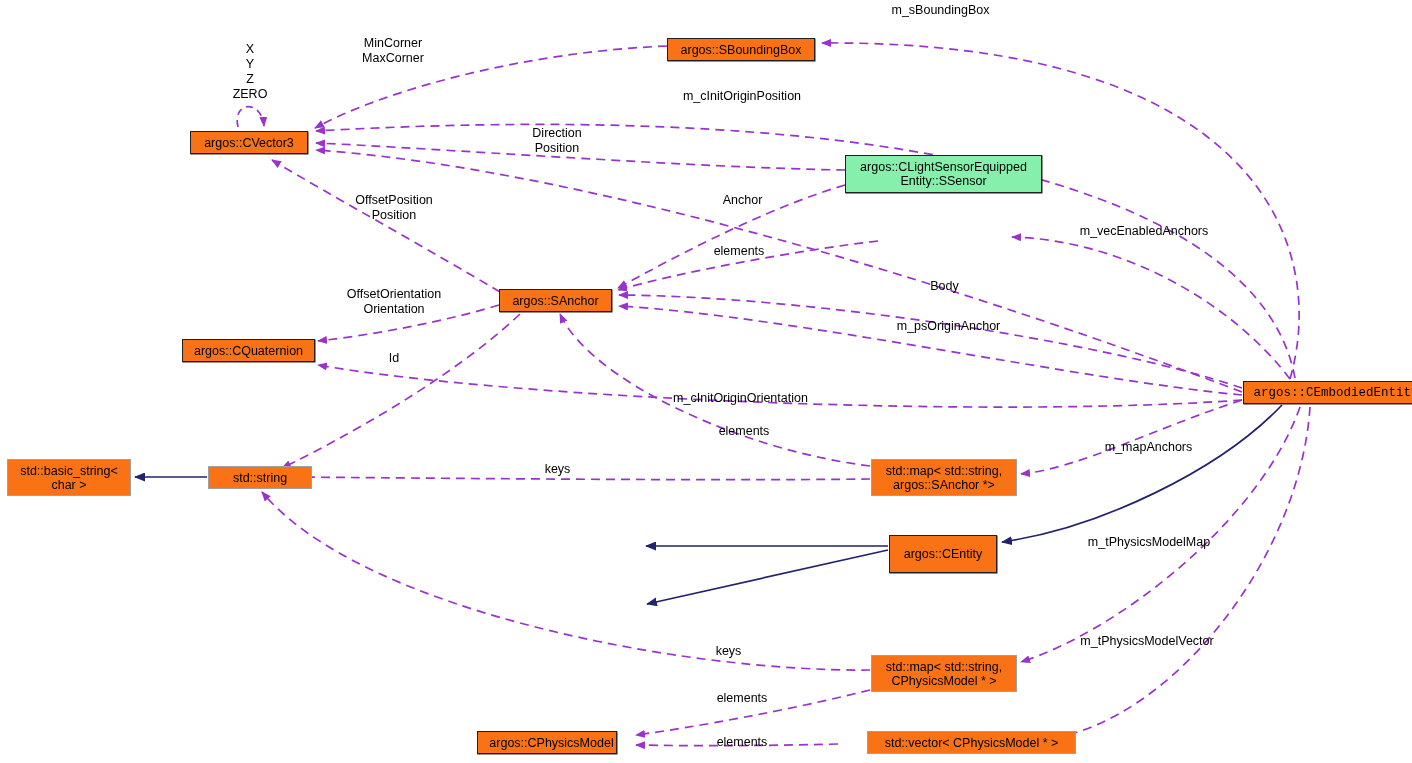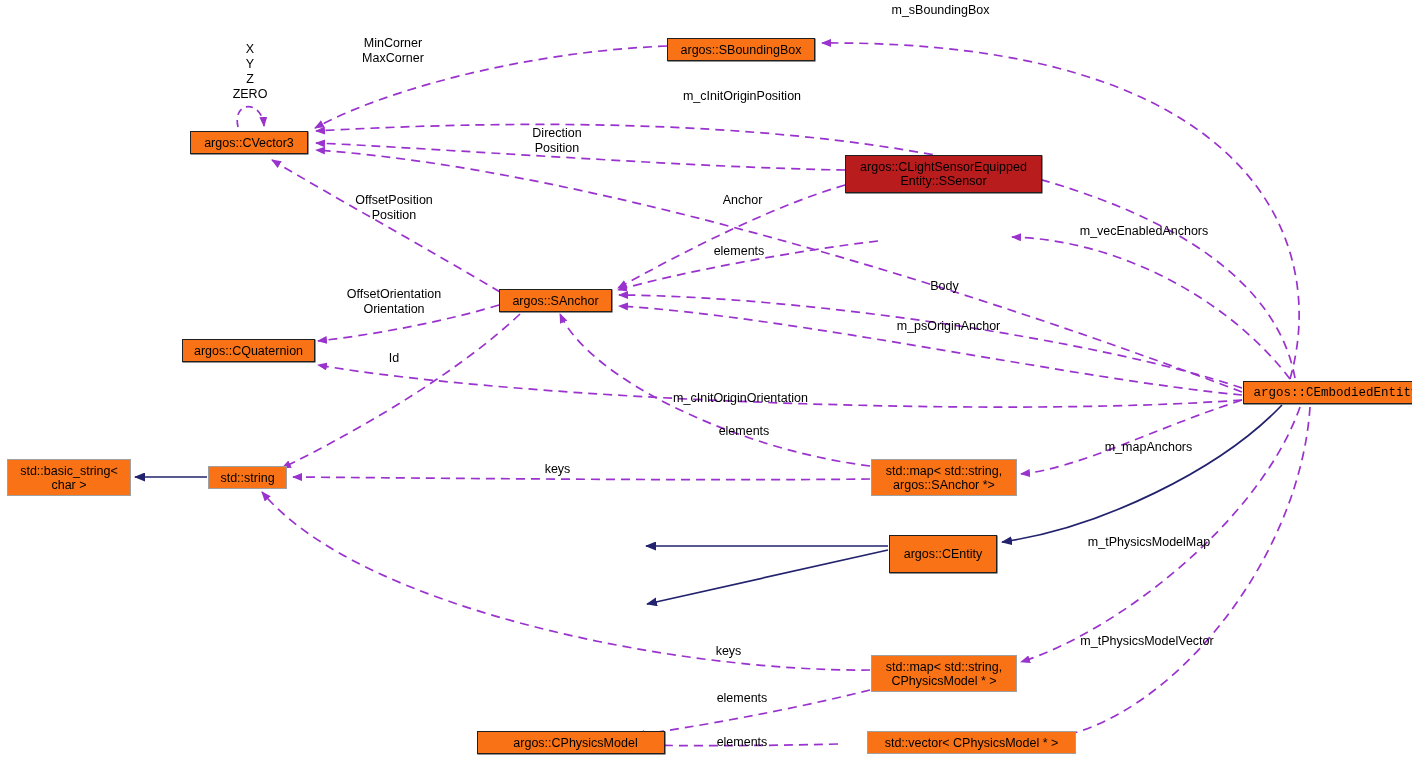--- a/index.html
+++ b/index.html
@@ -39,21 +39,21 @@
   .node.cls {
     border: 1px solid #202020;
     box-shadow: 0.5px 0.5px 0 #202020;
   }
   
   .node.ext {
     border: 1px solid #a0a0a0;
   }
   
   .node.focus {
-    background: #b91c1c;
+    background: #86efac;
     border: 1px solid #202020;
     box-shadow: 0.5px 0.5px 0 #202020;
   }
   .edge-label {
     position: absolute;
     font-size: 12.5px;
     line-height: 15px;
     color: #000000;
     white-space: pre-line;
     text-align: center;
@@ -146,33 +146,33 @@
 
   <div class="node cls" style="left:499px; top:289px; width:113px; height:23px;">argos::SAnchor</div>
 
   <div class="node cls" style="left:182px; top:339px; width:133px; height:23px;">argos::CQuaternion</div>
 
   <div class="node cls" style="left:1243px; top:381px; width:186px; height:23px;font-family:Liberation Mono, monospace;">argos::CEmbodiedEntity</div>
 
   <div class="node ext" style="left:7px; top:459px; width:124px; height:37px;">std::basic_string&lt;
 char &gt;</div>
 
-  <div class="node ext" style="left:208px; top:466px; width:79px; height:23px;">std::string</div>
+  <div class="node ext" style="left:208px; top:466px; width:104px; height:23px;">std::string</div>
 
   <div class="node ext" style="left:871px; top:459px; width:146px; height:37px;">std::map&lt; std::string,
 argos::SAnchor *&gt;</div>
 
 
   <div class="node cls" style="left:889px; top:535px; width:108px; height:38px;">argos::CEntity</div>
 
 
   <div class="node ext" style="left:871px; top:655px; width:146px; height:37px;">std::map&lt; std::string,
 CPhysicsModel * &gt;</div>
 
-  <div class="node cls" style="left:477px; top:731px; width:188px; height:23px;padding-left:9px;">argos::CPhysicsModel</div>
+  <div class="node cls" style="left:477px; top:731px; width:140px; height:23px;padding-left:9px;">argos::CPhysicsModel</div>
 
   <div class="node ext" style="left:839px; top:731px; width:209px; height:23px;margin-left:28px;">std::vector&lt; CPhysicsModel * &gt;</div>
 
   <div class="edge-label" style="left:230px; top:42px; width:40px;">X
 Y
 Z
 ZERO</div>
 
   <div class="edge-label" style="left:345px; top:36px; width:96px;">MinCorner
 MaxCorner</div>

